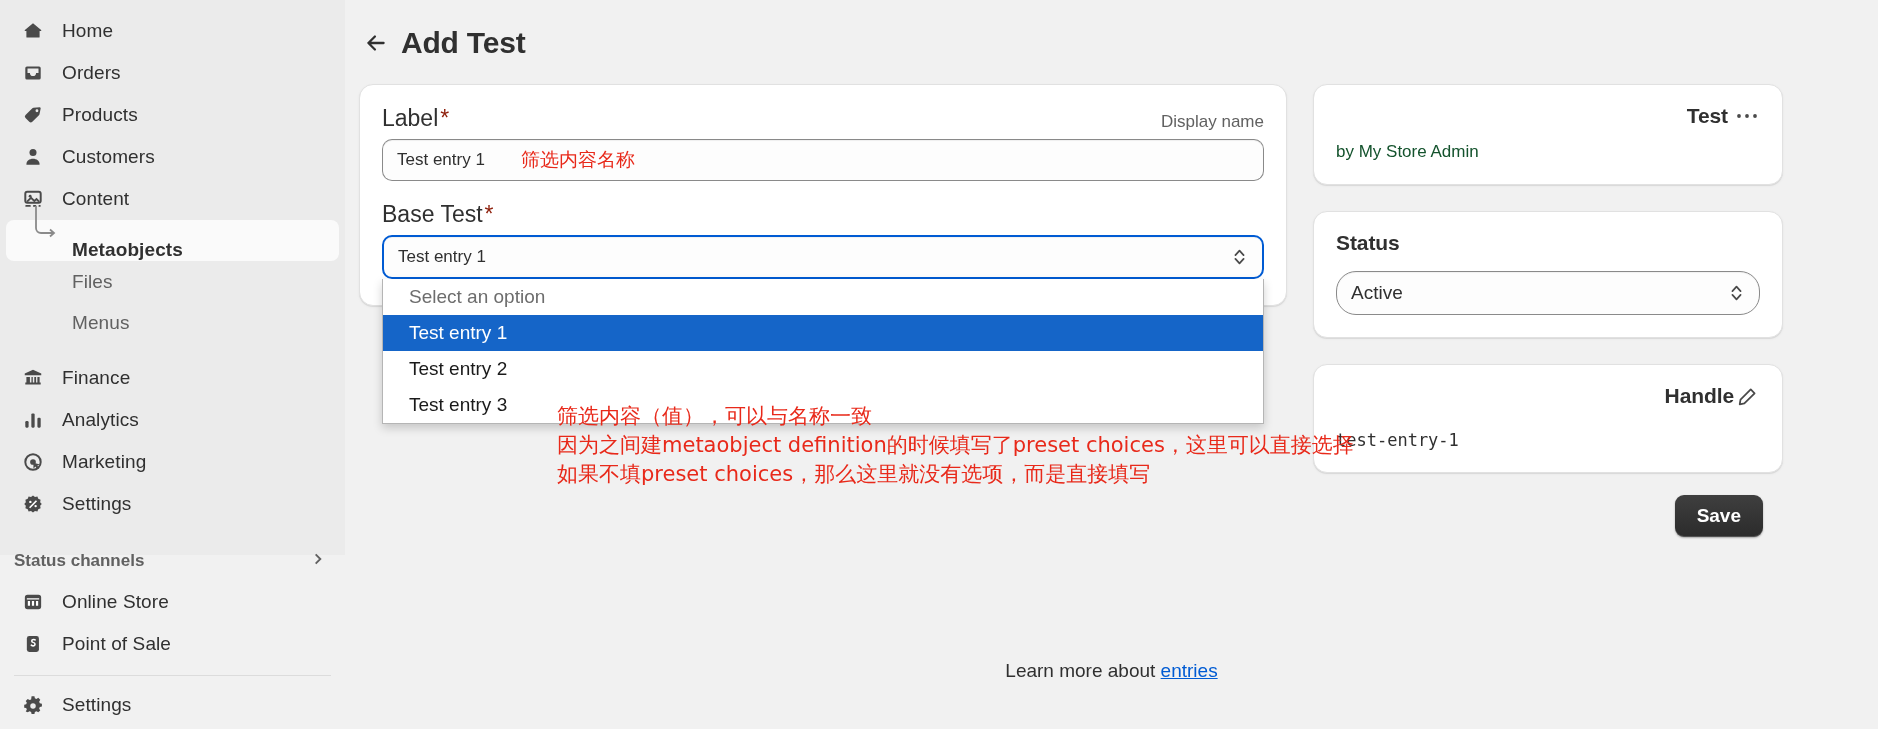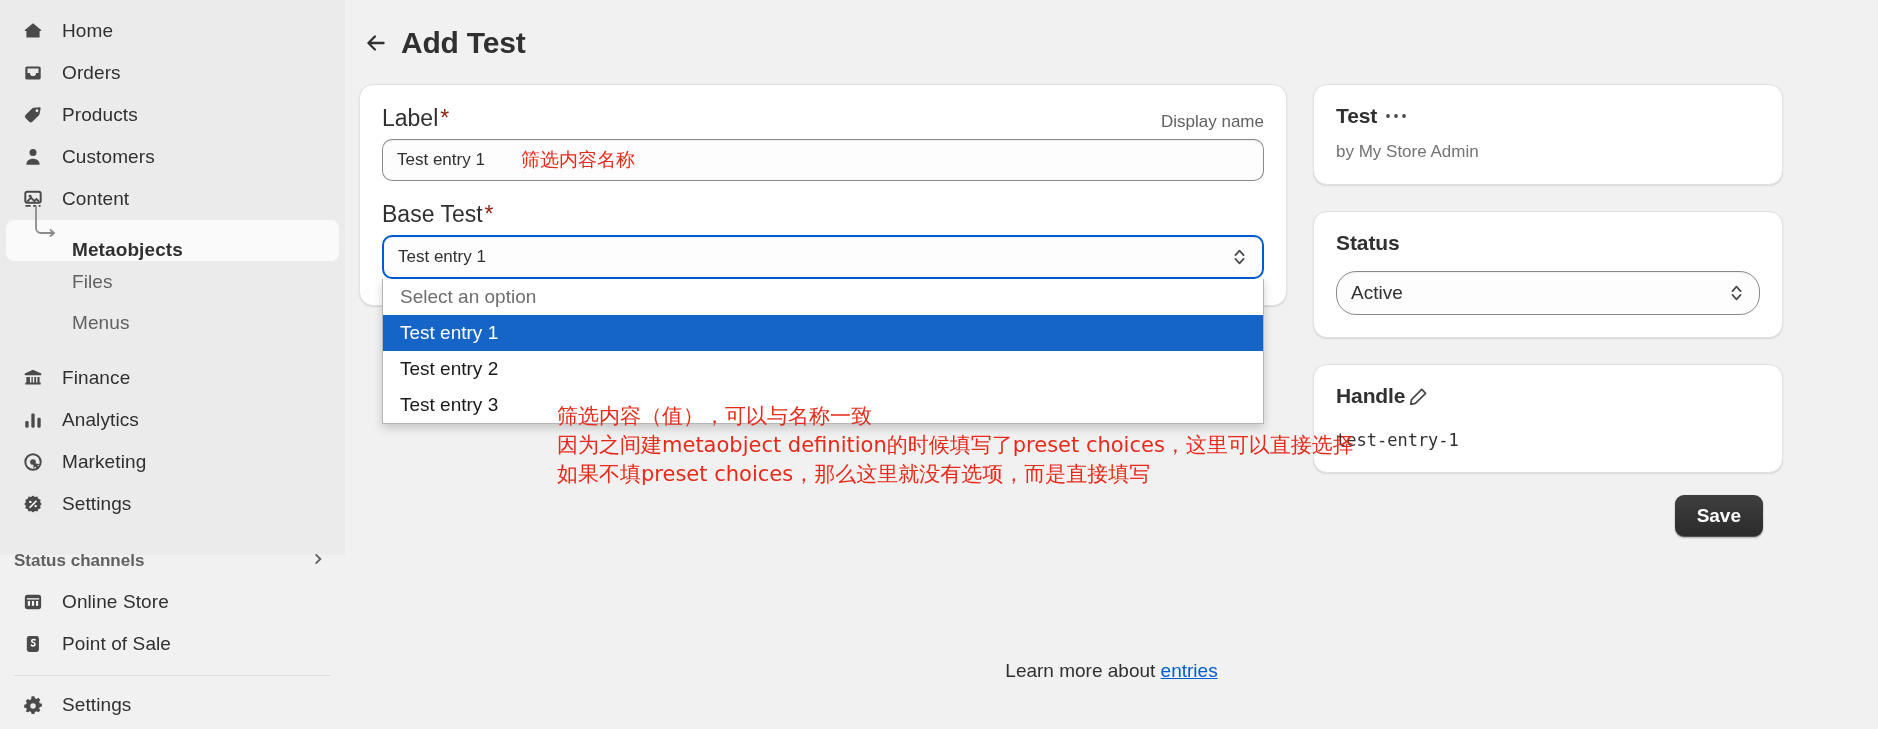--- a/index.html
+++ b/index.html
@@ -188,21 +188,21 @@
     background: #ffffff;
     border: 1px solid #b5b5b5;
     border-top: none;
     box-shadow: 0 4px 9px rgba(0,0,0,0.18);
     z-index: 40;
   }
   .opt {
     height: 36px;
     display: flex;
     align-items: center;
-    padding: 0 17px;
+    padding: 0 26px;
     font-size: 19px;
     color: #1a1a1a;
     cursor: pointer;
   }
   .opt.placeholder { color: #6d6d6d; }
   .opt.selected { background: #1565c8; color: #ffffff; }
 
   
   #annotation {
     position: absolute;
@@ -214,31 +214,31 @@
     font-family: "DejaVu Sans", "Liberation Sans", sans-serif;
     white-space: nowrap;
     z-index: 50;
   }
 
   
   .card-pad { padding: 19px 22px 22px 22px; }
   .card-head {
     display:flex;
     align-items: flex-start;
-    justify-content: flex-start;
+    justify-content: flex-end;
   }
   .card-title {
     font-size: 21px;
     font-weight: 700;
     color: #303030;
     letter-spacing: -0.1px;
   }
   .card-sub {
     font-size: 17px;
-    color: #737373;
+    color: #14532d;
     margin-top: 14px;
   }
   .dots {
     font-size: 22px;
     color: #4a4a4a;
     letter-spacing: 2px;
     line-height: 14px;
     cursor: pointer;
     padding: 2px 2px 8px 8px;
   }

